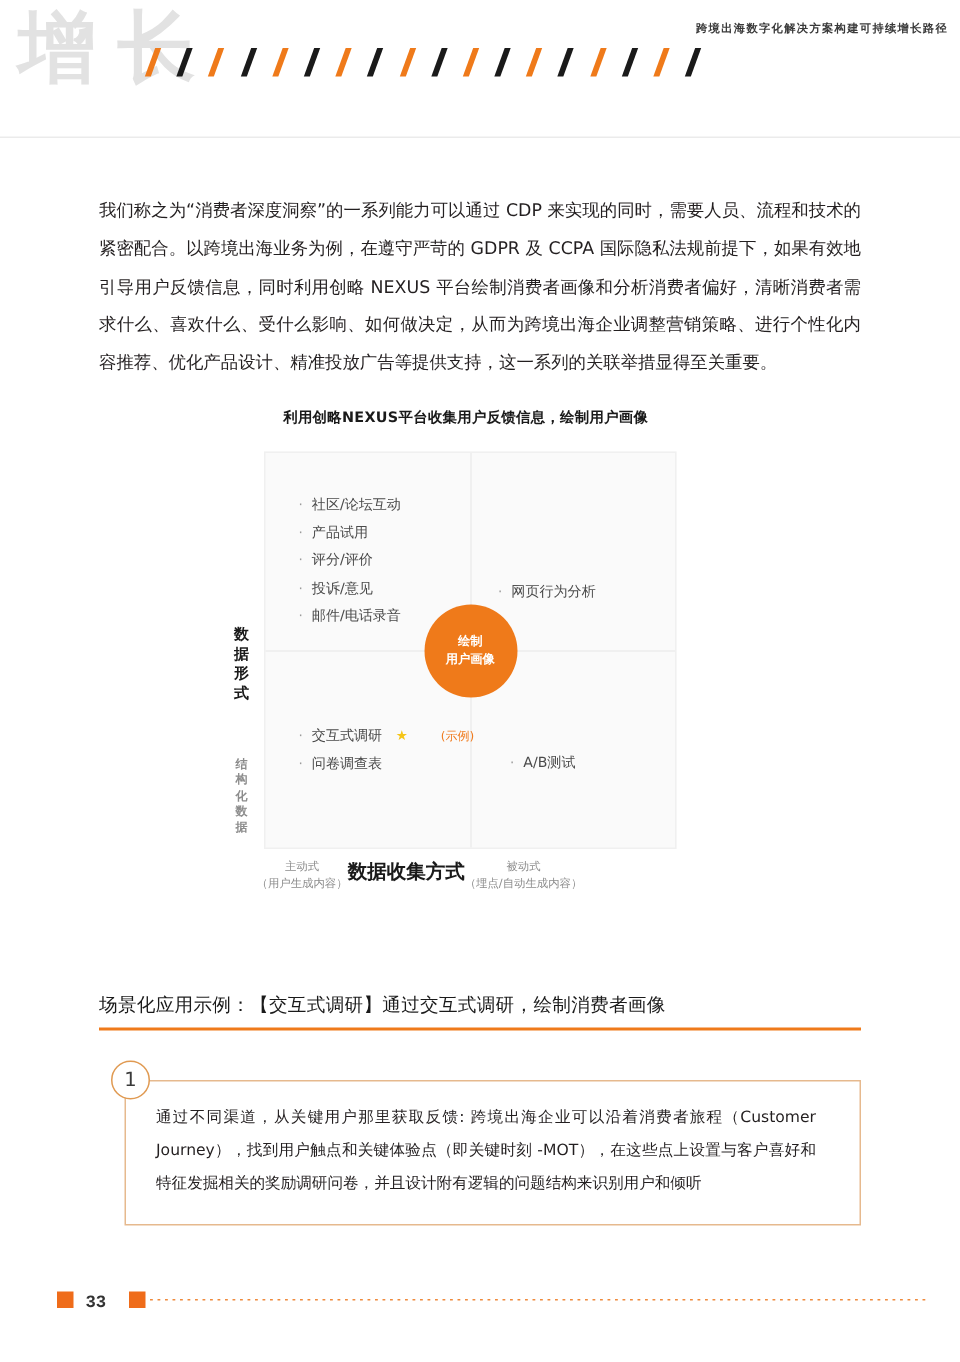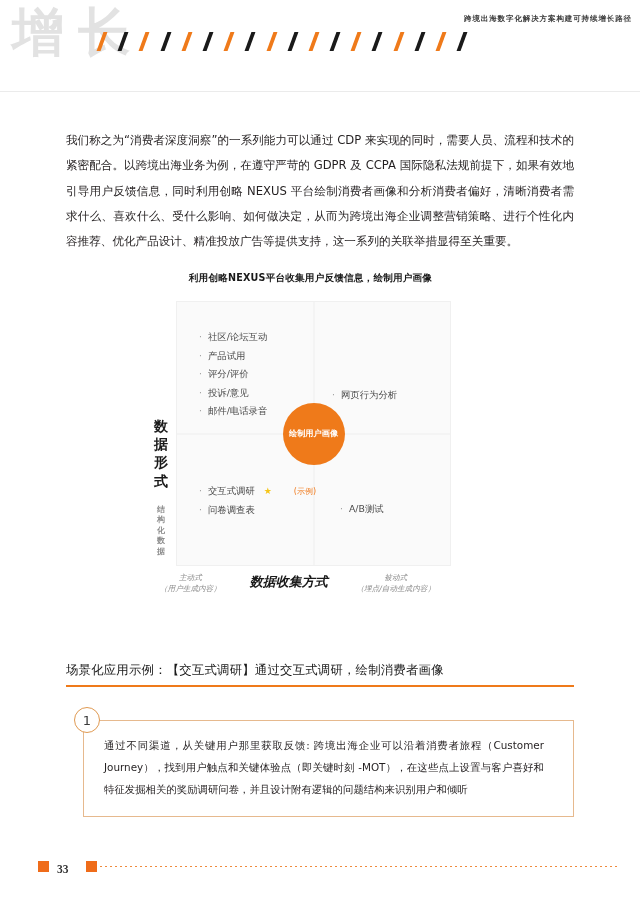--- a/index.html
+++ b/index.html
@@ -75,37 +75,37 @@
     white-space:nowrap;
   }
   .bullet { color:#9b9b9b; font-size:9px; line-height:1.95; }
   .star { color:#f5c518; font-size:9px; margin-left:3px; }
   .example-tag { color:#f07b1e; font-size:8px; margin-left:16px; }
 
   .center-circle {
     position:absolute; left:50%; top:50%; width:62px; height:62px;
     margin-left:-31px; margin-top:-31px;
     border-radius:50%; background:#ef7a1a;
-    display:flex; flex-direction:row; align-items:center; justify-content:center;
+    display:flex; flex-direction:column; align-items:center; justify-content:center;
     color:#fff; font-size:8.2px; font-weight:700; line-height:1.45;
     font-family:"DejaVu Sans","Liberation Sans",sans-serif;
   }
 
   .ylab {
     position:absolute; left:6px; width:14px; text-align:center;
     font-size:8px; color:#8c8c8c; line-height:1.3;
     word-break:break-all; font-family:"DejaVu Sans","Liberation Sans",sans-serif;
   }
   .ylab-top { top:34px;margin-left:36px; }
-  .ylab-mid { top:145px; font-weight:700; color:#1a1a1a; font-size:14px; }
+  .ylab-mid { top:145px; font-weight:700; color:#1a1a1a; font-size:10px; }
   .ylab-bot { top:233px;font-weight:bold; }
 
   .xlabels {
-    position:absolute; left:12px; top:300px; width:275px; height:30px;
-    display:flex; justify-content:space-between; align-items:flex-start;font-style:italic;
+    position:absolute; left:23px; top:300px; width:275px; height:30px;
+    display:flex; justify-content:flex-start; align-items:flex-start;
   }
   .xlab {
     text-align:center; font-size:7.6px; color:#8c8c8c; line-height:1.45;
     font-family:"DejaVu Sans","Liberation Sans",sans-serif; white-space:nowrap;
   }
   .xlab.center { font-weight:700; color:#1a1a1a; font-size:13px; padding-top:1px; }
   .xlab .l1 { display:block; }
   .xlab .l2 { display:block; }
 
   
@@ -135,21 +135,21 @@
     text-align:justify; text-justify:inter-ideograph;
     font-family:"DejaVu Sans","Liberation Sans",sans-serif;
   }
 
   
   .footer { position:absolute; left:0; bottom:0; width:640px; height:60px; }
   .f-sq1 { position:absolute; left:38px; bottom:36px; width:11px; height:11px; background:#ef6c1a; }
   .f-page {
     position:absolute; left:57px; bottom:33px;
     font-size:11.5px; font-weight:700; color:#333;
-    font-family:Liberation Serif, serif;
+    font-family:Liberation Mono, monospace;
   }
   .f-sq2 { position:absolute; left:86px; bottom:36px; width:11px; height:11px; background:#ef6c1a; }
   .f-dots {
     position:absolute; left:100px; bottom:41px; right:22px; height:1px;
     background-image: linear-gradient(to right, #ef8a3c 0 2px, transparent 2px 5px);
     background-size:5px 1px; background-repeat:repeat-x;
   }
 </style>
 </head>
 <body>

